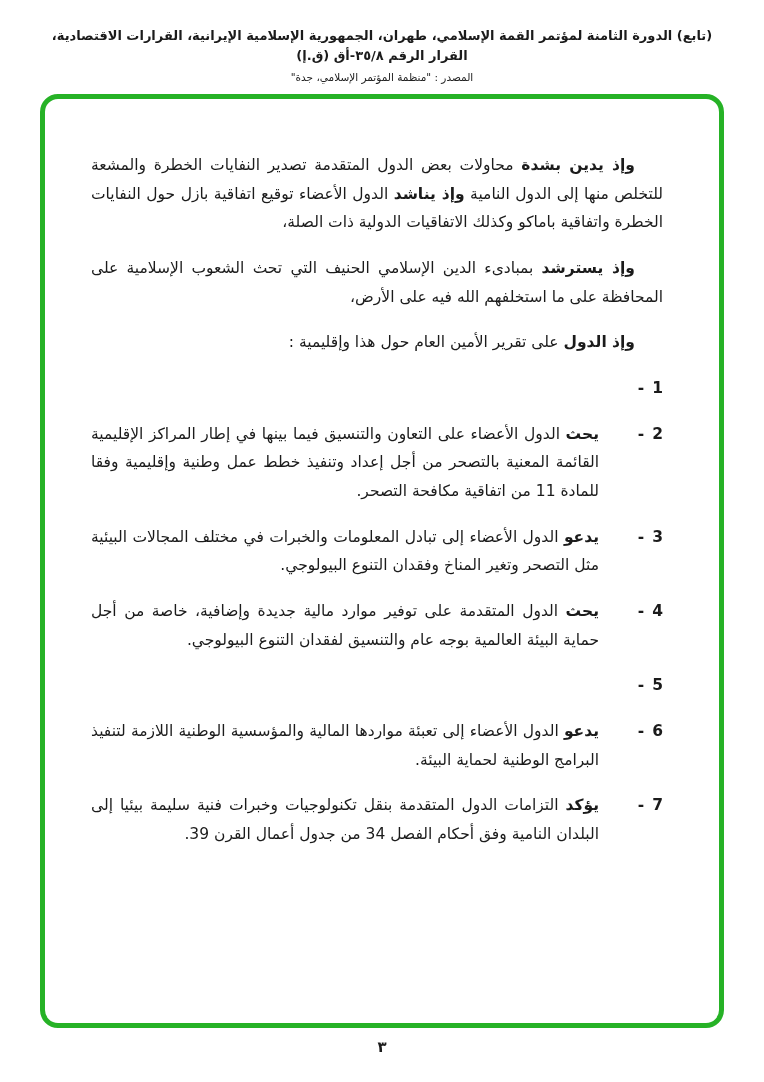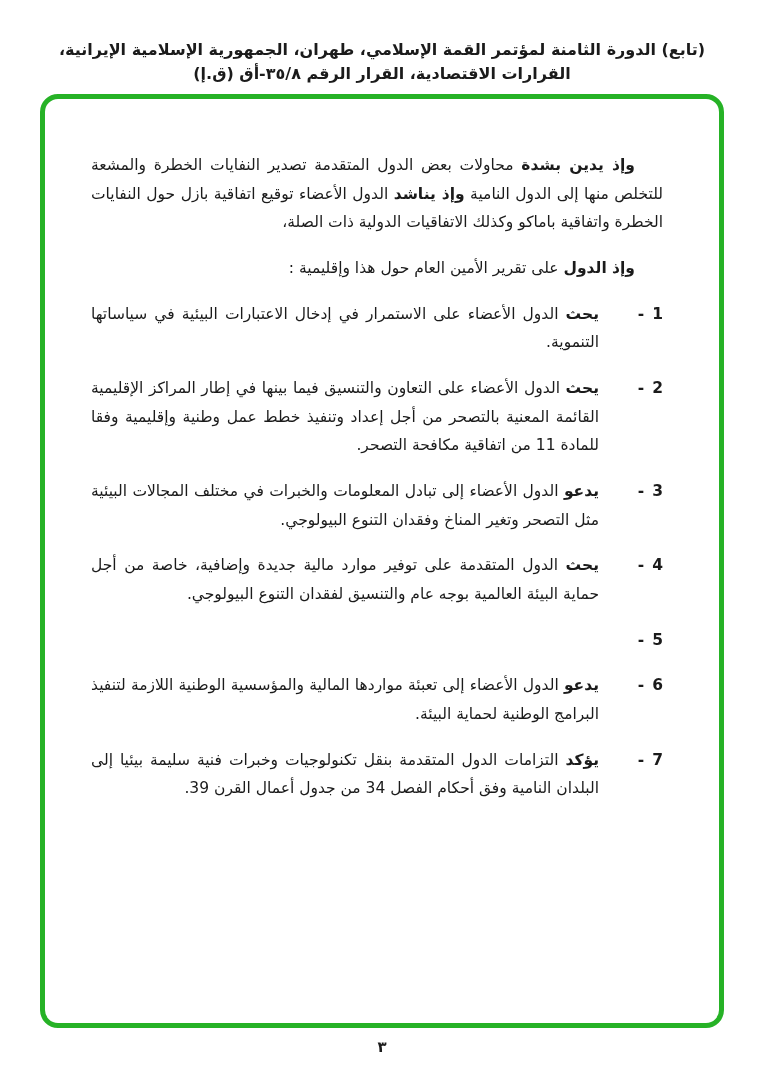--- a/index.html
+++ b/index.html
@@ -9,24 +9,23 @@
     position: relative; overflow: hidden;
     font-family: "DejaVu Sans", sans-serif;
     color: var(--text, #1b1b1b);
   }
   .doc-header {
     direction: rtl;
     text-align: center;
     padding: 26px 38px 0 38px;
   }
   .header-line1 {
-    font-size: 16px;
+    font-size: 13px;
     font-weight: 700;
     line-height: 1.5;
-    margin-top: 12px;
   }
   .header-line2 {
     font-size: 10.5px;
     margin-top: 6px;
     color: #222;
   }
   .green-box {
     position: absolute;
     left: 40px; top: 94px;
     width: 684px; height: 934px;
@@ -77,29 +76,29 @@
   <header class="doc-header">
     <div class="header-line1">(تابع) الدورة الثامنة لمؤتمر القمة الإسلامي، طهران، الجمهورية الإسلامية الإيرانية، القرارات الاقتصادية، القرار الرقم ٣٥/٨-أق (ق.إ)</div>
     <div class="header-line2">المصدر : "منظمة المؤتمر الإسلامي، جدة"</div>
   </header>
 
   <div class="green-box">
     <div class="content" lang="ar" dir="rtl">
 
       <p class="para"><b>وإذ يدين بشدة</b> <span>محاولات بعض الدول المتقدمة تصدير النفايات الخطرة والمشعة للتخلص منها إلى الدول النامية</span> <b>وإذ يناشد</b> <span>الدول الأعضاء توقيع اتفاقية بازل حول النفايات الخطرة واتفاقية باماكو وكذلك الاتفاقيات الدولية ذات الصلة،</span></p>
 
+      <p class="para"><b>وإذ يسترشد</b> <span>بمبادىء الدين الإسلامي الحنيف التي تحث الشعوب الإسلامية على المحافظة على ما استخلفهم الله فيه على الأرض،</span></p>
 
       <p class="para"><b>وإذ الدول</b> <span>على تقرير الأمين العام حول هذا وإقليمية :</span></p>
 
       <div class="item">
         <div class="marker">
             <span>1</span>
             <span>-</span>
           </div>
-        <p class="item-text"><b>يحث</b> <span>الدول الأعضاء على الاستمرار في إدخال الاعتبارات البيئية في سياساتها التنموية.</span></p>
       </div>
 
       <div class="item">
         <div class="marker">
             <span>2</span>
             <span>-</span>
           </div>
         <p class="item-text"><b>يحث</b> <span>الدول الأعضاء على التعاون والتنسيق فيما بينها في إطار المراكز الإقليمية القائمة المعنية بالتصحر من أجل إعداد وتنفيذ خطط عمل وطنية وإقليمية وفقا للمادة 11 من اتفاقية مكافحة التصحر.</span></p>
       </div>
 

